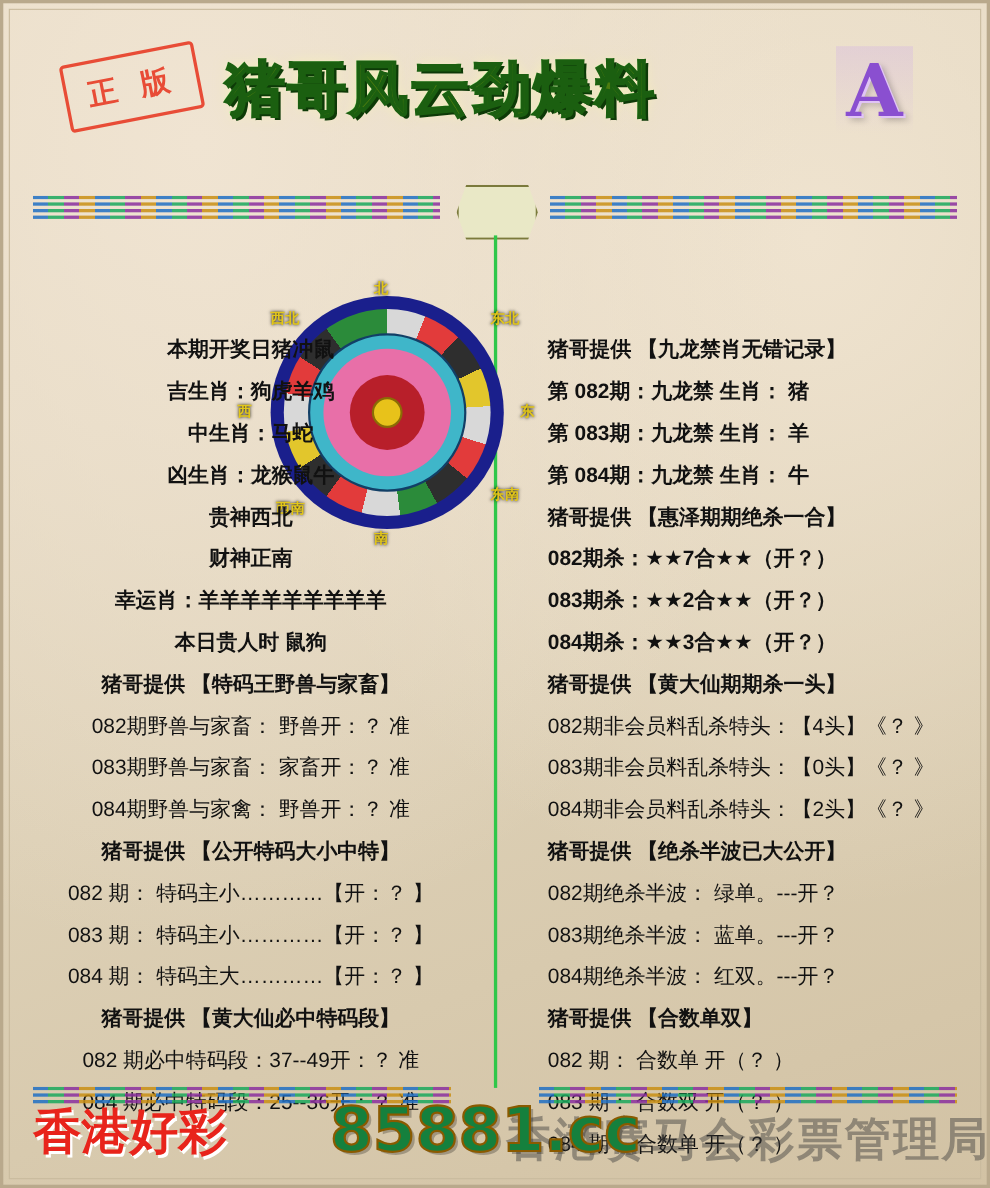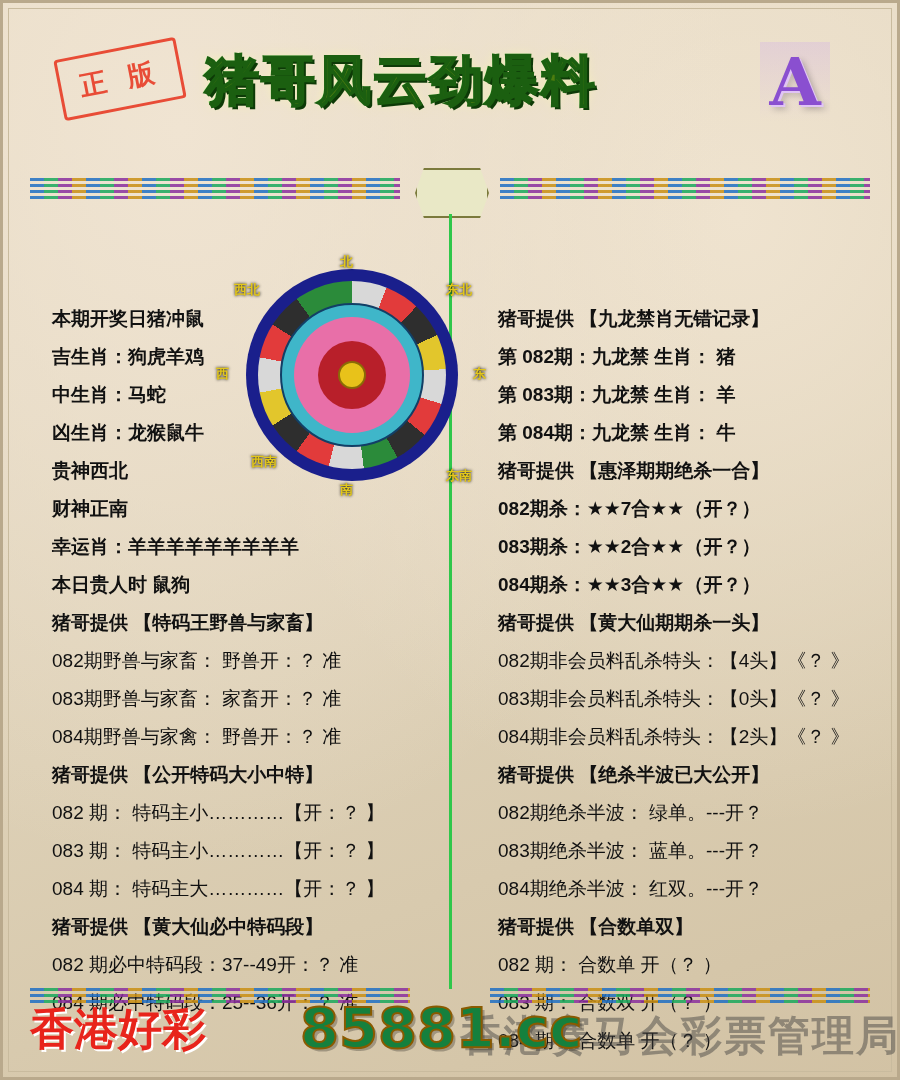--- a/index.html
+++ b/index.html
@@ -57,39 +57,39 @@
     position:absolute;left:415px;top:168px;width:70px;height:46px;
     background:#e9e8c6;border:2px solid #7b7a3c;
     clip-path:polygon(12% 0,88% 0,100% 50%,88% 100%,12% 100%,0 50%);
     display:flex;align-items:center;justify-content:center;
     font-size:10px;color:#4a4a22;
   }
   .vline{position:absolute;left:449px;top:214px;width:3px;height:775px;background:#2fc74a;}
 
   
   .col{position:absolute;top:300px;font-size:19px;color:#111;line-height:38px;}
-  .col-left{left:52px;width:400px;}
+  .col-left{left:28px;width:400px;text-align:center;}
   .col-right{left:498px;width:395px;}
   .col div{white-space:nowrap;}
   .hd{font-weight:bold;}
 
   
   .wheel{position:absolute;left:232px;top:255px;width:240px;height:240px;}
   .wheel .ring{position:absolute;border-radius:50%;}
   .r0{inset:14px;background:#1a1f8c;}
   .r1{inset:26px;background:conic-gradient(#d8d8d8 0 6%,#e23b3b 6% 12%,#2e2e2e 12% 18%,#e2c62c 18% 24%,#d8d8d8 24% 30%,#e23b3b 30% 36%,#2e2e2e 36% 42%,#2b8b3a 42% 48%,#d8d8d8 48% 54%,#e23b3b 54% 60%,#2e2e2e 60% 66%,#e2c62c 66% 72%,#d8d8d8 72% 78%,#e23b3b 78% 84%,#2e2e2e 84% 90%,#2b8b3a 90% 100%);}
   .r2{inset:48px;background:#3fb6c9;border:2px solid #123f66;}
   .r3{inset:62px;background:#e86fa8;}
   .r4{inset:86px;background:#b81f2a;}
   .r5{inset:106px;background:#e8c21a;border:2px solid #8a6b06;}
   .wheel .dir{position:absolute;color:#e2c61a;font-size:13px;font-weight:bold;text-shadow:0 0 3px #000;}
   .d-n{left:108px;top:-2px;} .d-s{left:108px;bottom:-4px;}
   .d-e{right:-14px;top:110px;} .d-w{left:-16px;top:110px;}
-  .d-nw{left:2px;top:26px;} .d-ne{right:0px;top:26px;}
-  .d-sw{left:2px;bottom:24px;margin-left:17px;} .d-se{right:0px;bottom:10px;margin-left:28px;}
+  .d-nw{left:14px;top:26px;} .d-ne{right:0px;top:26px;}
+  .d-sw{left:2px;bottom:24px;margin-left:17px;} .d-se{right:0px;bottom:36px;margin-left:28px;}
 
   
   .foot-ghost{
     position:absolute;left:0;top:1008px;width:900px;text-align:right;
     font-size:42px;font-weight:bold;color:rgba(60,60,60,.45);
     font-family:"DejaVu Sans",sans-serif;letter-spacing:2px;
   }
   .foot-red{
     position:absolute;left:30px;top:1000px;font-size:44px;font-weight:bold;
     color:#e8241b;font-family:"DejaVu Sans",sans-serif;

